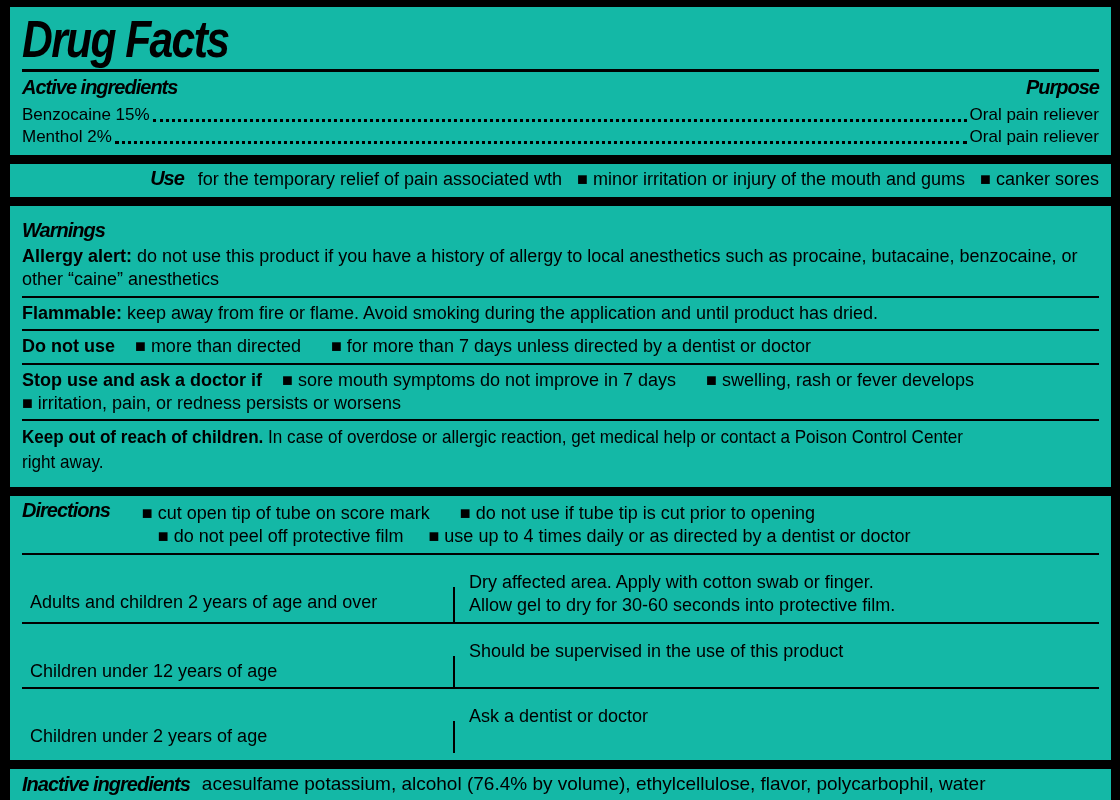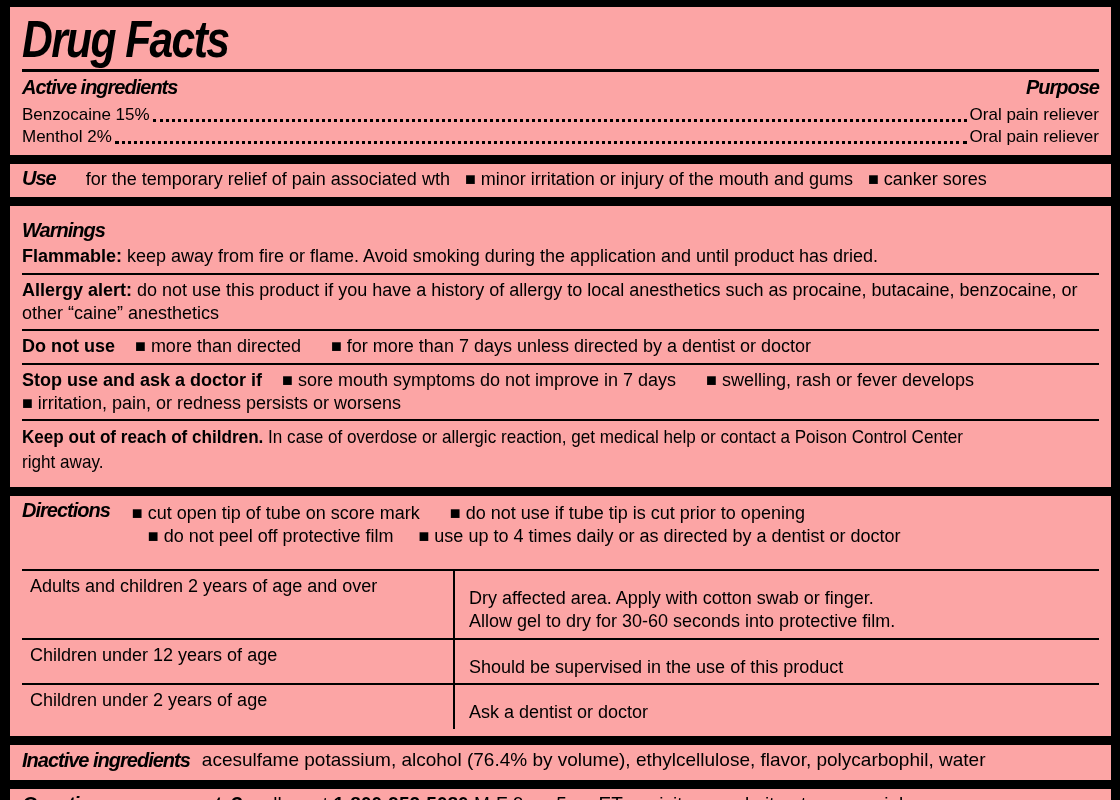--- a/index.html
+++ b/index.html
@@ -5,21 +5,21 @@
   html, body { margin: 0; padding: 0; background: #fff; }
   .label {
     width: 1120px; height: 800px; box-sizing: border-box;
     background: #000;
     padding: 7px 9px 8px 10px;
     display: flex; flex-direction: column; gap: 9px;
     font-family: "Liberation Sans", sans-serif;
     color: #000;
     overflow: hidden;
   }
-  .section { background: #fca5a5; padding: 3px 12px 7px 12px; flex: 0 0 auto; }
+  .section { background: #14b8a6; padding: 3px 12px 7px 12px; flex: 0 0 auto; }
   .sec-directions { flex: 1 0 auto; }
 
   .h1 {
     display: inline-block;
     font-size: 52px; font-weight: bold; font-style: italic;
     letter-spacing: -2px; line-height: 1.05;
     transform: scaleX(0.82); transform-origin: 0 60%;
     margin: 0; padding-top: 2px;
   }
   .title-rule { border-top: 3px solid #000; margin: 2px 0 4px 0; }
@@ -31,39 +31,39 @@
   .h2-inline { margin-right: 12px; vertical-align: -1px; }
 
   .body-text { font-size: 18px; line-height: 1.26; }
   .prewrap { white-space: pre-wrap; }
   .bold { font-weight: bold; }
 
   .active-head-row { display: flex; justify-content: space-between; align-items: baseline; margin-bottom: 6px; }
   .dotrow { display: flex; align-items: flex-end; font-size: 17px; line-height: 1.3; }
   .dots { flex: 1; border-bottom: 3px dotted #000; margin: 0 3px 4px 3px; }
 
-  .use-row { display: flex; align-items: baseline; gap: 30px; }
+  .use-row { display: flex; align-items: baseline; gap: 14px; justify-content: flex-end; }
 
   .wrow { padding: 4px 0 5px 0; }
   .wrow + .wrow { border-top: 2px solid #000; }
   .warn-h2 { margin: 10px 0 0 0; }
   .condensed {
     display: inline-block; white-space: nowrap;
     transform: scaleX(0.90); transform-origin: 0 50%;
     font-size: 19px; line-height: 1.3;
   }
 
-  .dir-head { display: flex; align-items: flex-start; gap: 22px; margin-bottom: 22px; }
+  .dir-head { display: flex; align-items: flex-start; gap: 32px; margin-bottom: 6px; }
   .dir-bullets { padding-top: 3px; }
   .dir-bullet-line2 { padding-left: 16px; }
 
   .dtable { border-top: 2px solid #000; }
   .drow { display: flex; }
   .drow + .drow { border-top: 2px solid #000; }
-  .dcell-who { width: 40.2%; box-sizing: border-box; padding: 4px 8px 5px 8px; border-right: 2px solid #000; }
+  .dcell-who { width: 40.2%; box-sizing: border-box; padding: 4px 8px 5px 8px; border-right: 2px solid #000; margin-top: 32px; }
   .dcell-how { flex: 1; padding: 16px 8px 5px 14px; white-space: pre-line; }
 
   .inactive-text, .q-line { font-size: 19px; line-height: 1.3; }
   .phone { font-weight: bold; }
   .website { text-decoration: underline; }
 </style>
 </head>
 <body>
 
 <div class="label">
@@ -92,24 +92,24 @@
   <div class="section">
     <div class="use-row">
       <span class="h2">Use</span>
       <span class="body-text prewrap">for the temporary relief of pain associated wth   ■ minor irritation or injury of the mouth and gums   ■ canker sores</span>
     </div>
   </div>
 
   <div class="section">
     <div class="h2 warn-h2">Warnings</div>
     <div class="wrow body-text">
-      <span class="bold">Flammable:</span><span class="prewrap"> keep away from fire or flame. Avoid smoking during the application and until product has dried.</span>
+      <span class="bold">Allergy alert:</span><span class="prewrap"> do not use this product if you have a history of allergy to local anesthetics such as procaine, butacaine, benzocaine, or other “caine” anesthetics</span>
     </div>
     <div class="wrow body-text">
-      <span class="bold">Allergy alert:</span><span class="prewrap"> do not use this product if you have a history of allergy to local anesthetics such as procaine, butacaine, benzocaine, or other “caine” anesthetics</span>
+      <span class="bold">Flammable:</span><span class="prewrap"> keep away from fire or flame. Avoid smoking during the application and until product has dried.</span>
     </div>
     <div class="wrow body-text">
       <span class="bold">Do not use</span><span class="prewrap">    ■ more than directed      ■ for more than 7 days unless directed by a dentist or doctor</span>
     </div>
     <div class="wrow body-text">
       <span class="bold">Stop use and ask a doctor if</span><span class="prewrap">    ■ sore mouth symptoms do not improve in 7 days      ■ swelling, rash or fever develops
 ■ irritation, pain, or redness persists or worsens</span>
     </div>
     <div class="wrow">
       <span class="condensed"><span class="bold">Keep out of reach of children.</span><span class="prewrap"> In case of overdose or allergic reaction, get medical help or contact a Poison Control Center right away.</span></span>

